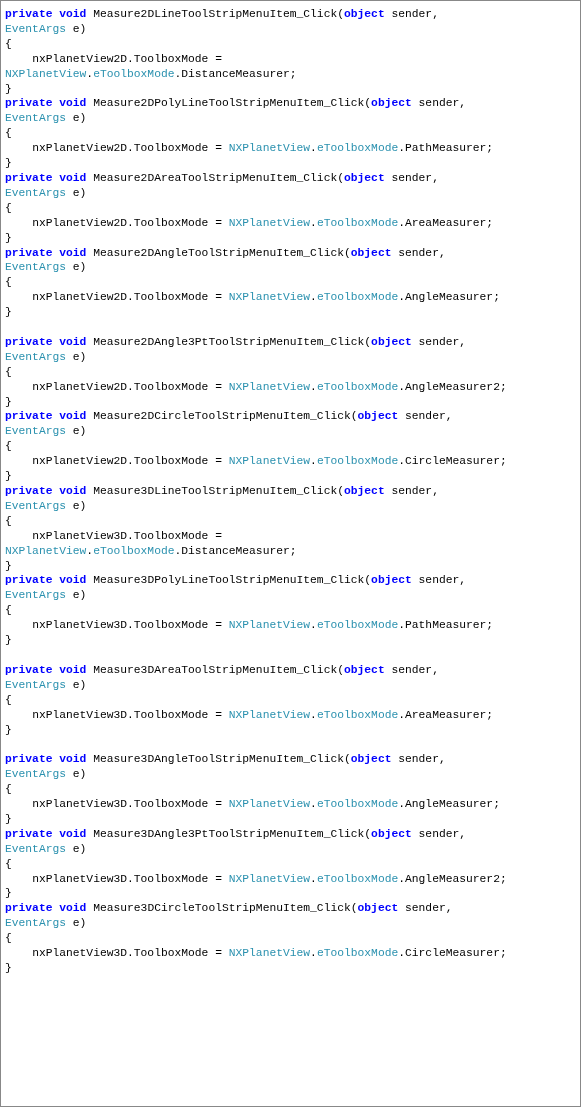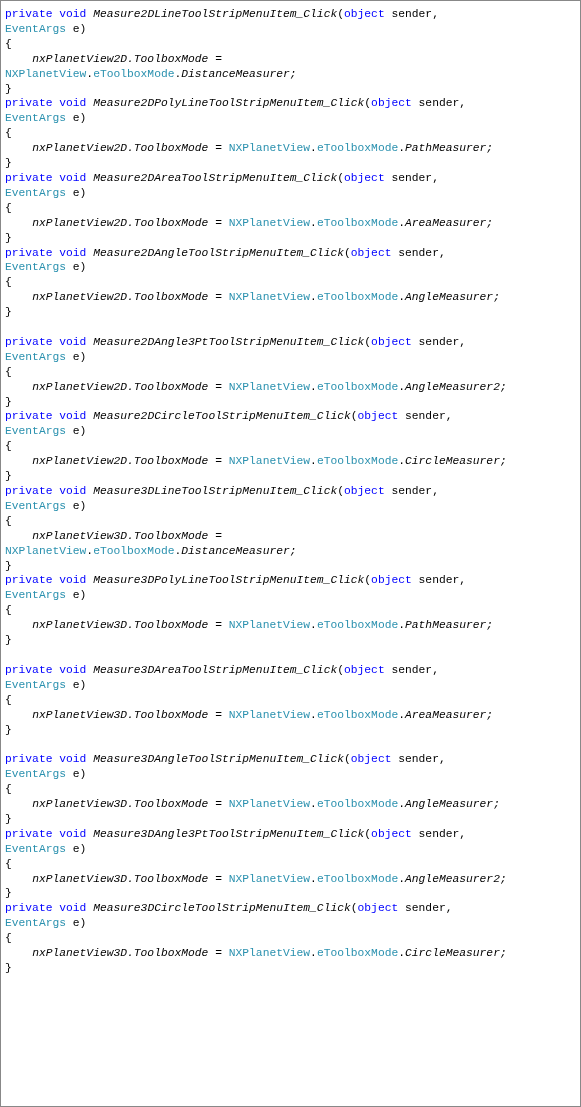--- a/index.html
+++ b/index.html
@@ -14,23 +14,23 @@
     min-height: 1107px;
     border: 1px solid #888;
     box-shadow: 1px 1px 0 #666;
     padding: 6px 4px 6px 4px;
     font-size: 11.3px;
     line-height: 1.32;
     color: #000;
     white-space: pre-wrap;
     word-wrap: break-word;
   }
-  .kw  { color: #0000ff; }
+  .kw  { color: #0000ff; font-weight: bold; }
   .typ { color: #2b91af; }
-  .pln { color: #000000; font-style: italic; }
+  .pln { color: #000000; }
 </style>
 </head>
 <body>
 
 <div class="code-box" id="code-box"><span class="kw">private</span> <span class="kw">void</span> <span class="pln">Measure2DLineToolStripMenuItem_Click</span>(<span class="kw">object</span> sender, 
 <span class="typ">EventArgs</span> e)
 {
     <span class="pln">nxPlanetView2D.ToolboxMode = </span>
 <span class="typ">NXPlanetView</span>.<span class="typ">eToolboxMode</span>.<span class="pln">DistanceMeasurer;</span>
 }

